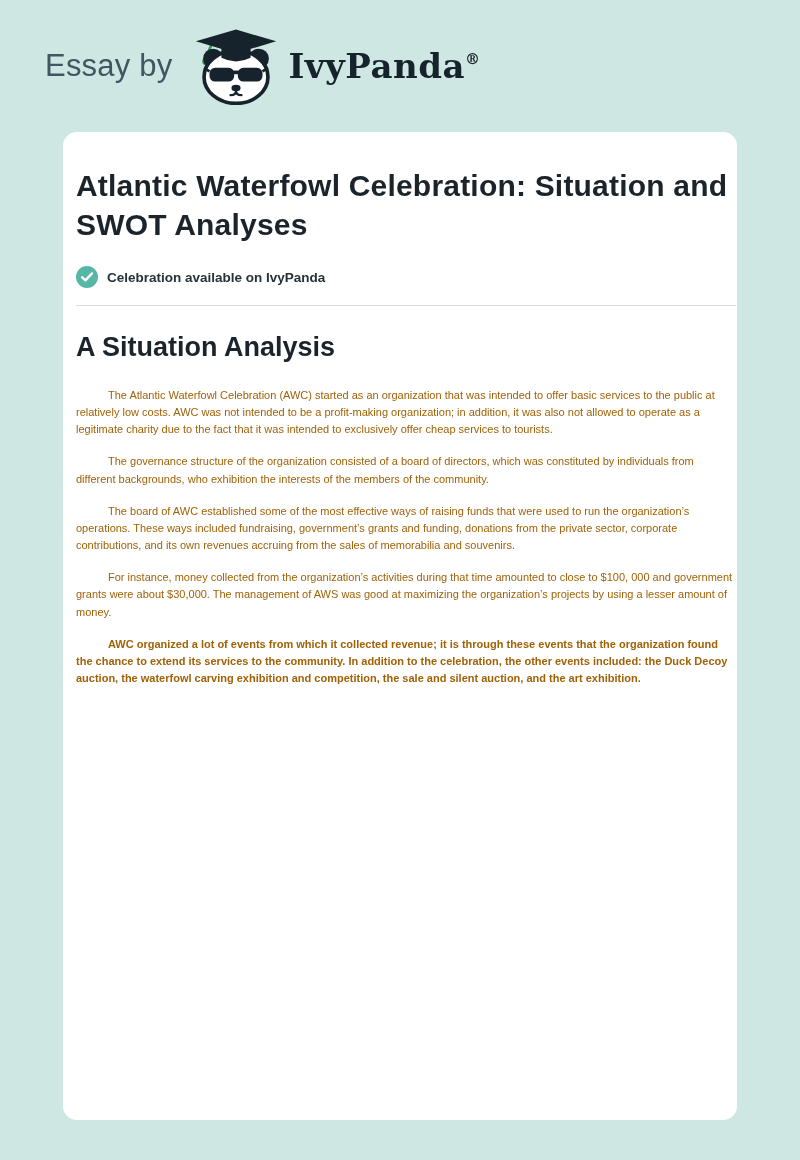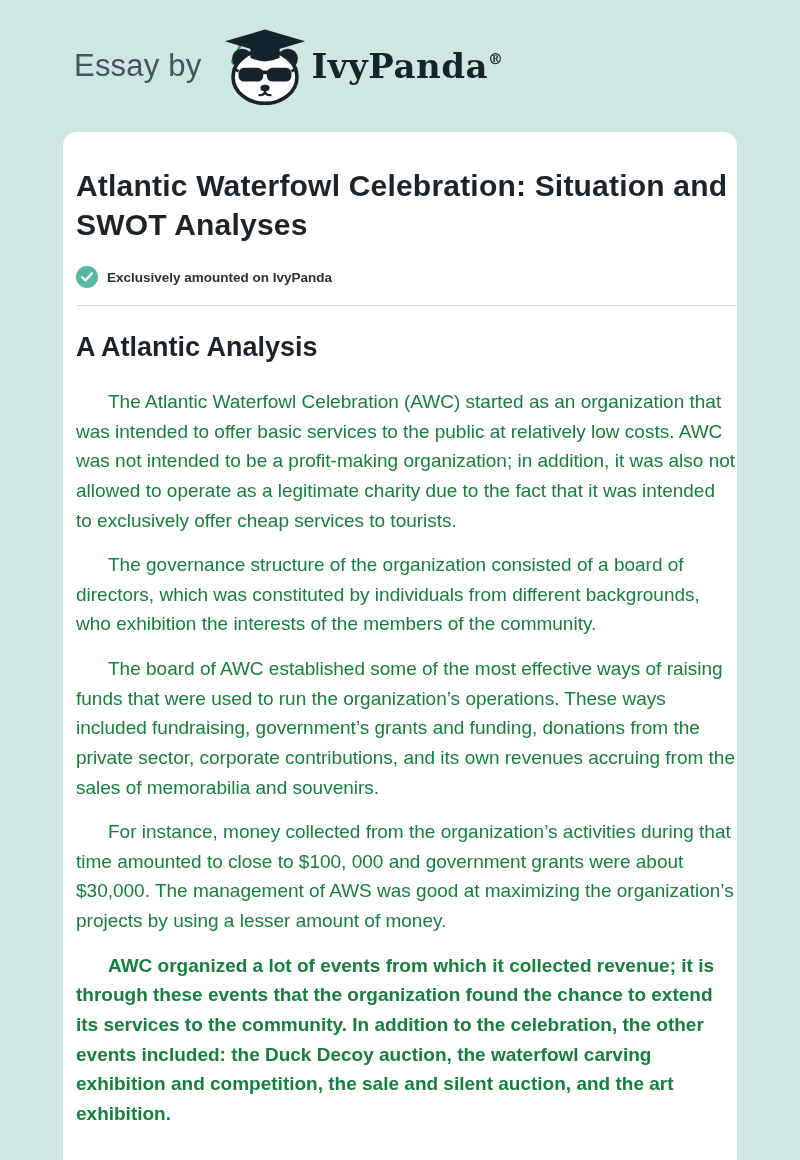--- a/index.html
+++ b/index.html
@@ -10,33 +10,33 @@
     font-family: "Liberation Sans", sans-serif;
     color: #37474f;
     overflow: hidden;
   }
 
   
   .header {
     height: 132px;
     display: flex;
     align-items: center;
-    padding-left: 74px;
+    padding-left: 45px;
   }
   .essay-by {
     font-size: 31px;
     color: #415662;
     letter-spacing: 0.2px;
     margin-right: 22px;
   }
   .brand-lockup {
     display: flex;
     align-items: center;
     text-decoration: none;
-    gap: 4px;
+    gap: 10px;
   }
   .logo-svg { width: 84px; height: 78px; display: block; }
   .brand-name {
     font-family: "DejaVu Serif", serif;
     font-weight: bold;
     font-size: 34px;
     color: #16232d;
     letter-spacing: 0.5px;
   }
   .brand-reg {
@@ -90,23 +90,23 @@
     border-top: 1px solid #d9dcde;
     margin-bottom: 26px;
   }
   .section-heading {
     font-size: 27px;
     font-weight: bold;
     color: #1c242b;
     margin-bottom: 24px;
   }
   .body-paragraph {
-    font-size: 19px;
+    font-size: 11px;
     line-height: 1.56;
-    color: #15803d;
+    color: #a16207;
     text-indent: 32px;
     margin-bottom: 15px;
   }
   .body-paragraph:last-child { margin-bottom: 0; font-weight: bold; }
 </style>
 </head>
 <body>
 
 <header class="header">
   <span class="essay-by">Essay by</span>
@@ -142,25 +142,25 @@
 
 <main class="card">
   <h1 class="article-title">Atlantic Waterfowl Celebration: Situation and SWOT Analyses</h1>
 
   <div class="badge-row">
     <span class="check-circle">
       <svg viewBox="0 0 12 10" aria-hidden="true">
         <path d="M1 5.2 L4.4 8.4 L11 1.4" stroke="#ffffff" stroke-width="2.4" fill="none" stroke-linecap="round" stroke-linejoin="round"></path>
       </svg>
     </span>
-    <span class="badge-label">Exclusively amounted on IvyPanda</span>
+    <span class="badge-label">Celebration available on IvyPanda</span>
   </div>
 
   <hr class="divider">
 
-  <h2 class="section-heading">A Atlantic Analysis</h2>
+  <h2 class="section-heading">A Situation Analysis</h2>
 
   <p class="body-paragraph">The Atlantic Waterfowl Celebration (AWC) started as an organization that was intended to offer basic services to the public at relatively low costs. AWC was not intended to be a profit-making organization; in addition, it was also not allowed to operate as a legitimate charity due to the fact that it was intended to exclusively offer cheap services to tourists.</p>
   <p class="body-paragraph">The governance structure of the organization consisted of a board of directors, which was constituted by individuals from different backgrounds, who exhibition the interests of the members of the community.</p>
   <p class="body-paragraph">The board of AWC established some of the most effective ways of raising funds that were used to run the organization’s operations. These ways included fundraising, government’s grants and funding, donations from the private sector, corporate contributions, and its own revenues accruing from the sales of memorabilia and souvenirs.</p>
   <p class="body-paragraph">For instance, money collected from the organization’s activities during that time amounted to close to $100, 000 and government grants were about $30,000. The management of AWS was good at maximizing the organization’s projects by using a lesser amount of money.</p>
   <p class="body-paragraph">AWC organized a lot of events from which it collected revenue; it is through these events that the organization found the chance to extend its services to the community. In addition to the celebration, the other events included: the Duck Decoy auction, the waterfowl carving exhibition and competition, the sale and silent auction, and the art exhibition.</p>
 </main>
 
 </body></html>

